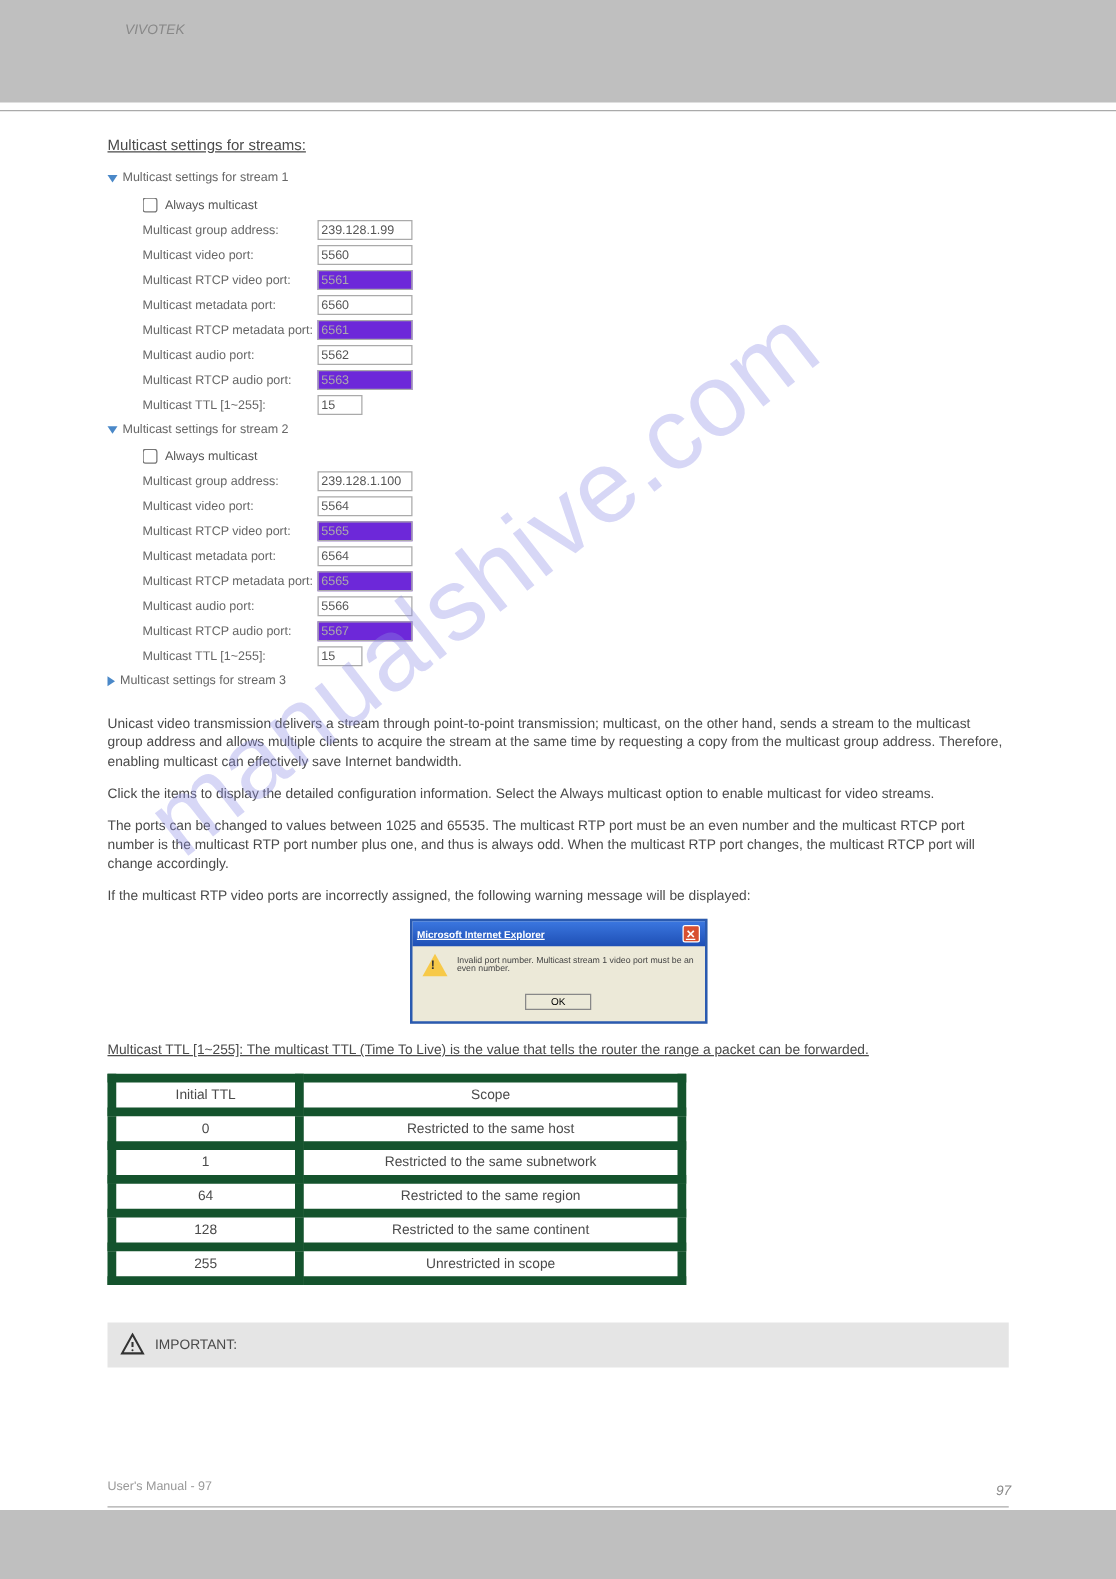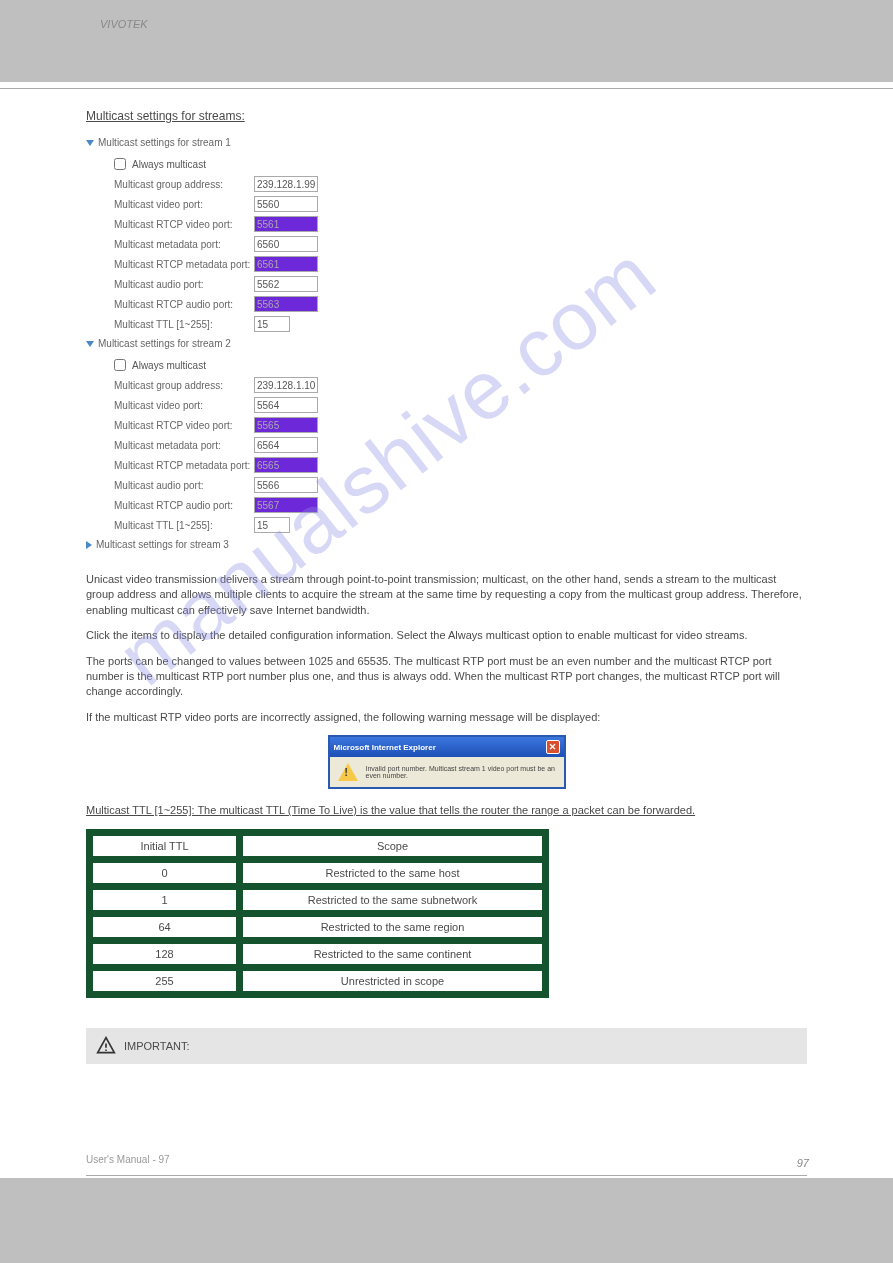--- a/index.html
+++ b/index.html
@@ -10,26 +10,26 @@
   .sect-title { font-size: 12px; color: #4a4a4a; text-decoration: underline; margin-bottom: 12px; }
   .cfg-panel { font-family: Tahoma, sans-serif; font-size: 10px; color: #555; margin-bottom: 20px; }
   .tw { display: flex; align-items: center; cursor: pointer; padding: 2px 0; }
   .tw .arr { width: 0; height: 0; margin-right: 4px; }
   .arr.open { border-left: 4px solid transparent; border-right: 4px solid transparent; border-top: 6px solid #4a88c8; }
   .arr.closed { border-top: 4px solid transparent; border-bottom: 4px solid transparent; border-left: 6px solid #4a88c8; }
   .tw-label { color: #666; }
   .block { padding: 4px 0 2px 28px; }
   .row { display: flex; align-items: center; height: 20px; }
   .lbl { width: 140px; color: #666; }
-  .inp { width: 64px; height: 16px; border: 1px solid #aaa; font-size: 10px; padding: 0 2px; color: #555; background: #fff; }
+  .inp { width: 76px; height: 16px; border: 1px solid #aaa; font-size: 10px; padding: 0 2px; color: #555; background: #fff; }
   .inp.dis { background: #6d28d9; color: #aaa; }
   .chk { width: 12px; height: 12px; margin-right: 6px; }
   .para { font-size: 11px; color: #4a4a4a; line-height: 1.4; margin: 10px 0; }
   .dialog { width: 238px; margin: 8px auto 14px auto; border: 2px solid #2a5ab0; background: #ece9d8; font-family: Tahoma, sans-serif; }
-  .dlg-title { background: linear-gradient(#3b77e0, #1e4fb5); color: #fff; display: flex; align-items: center; justify-content: space-between; padding: 3px 4px; font-size: 8px; font-weight: bold; }
+  .dlg-title { background: linear-gradient(#3b77e0, #1e4fb5); color: #fff; display: flex; align-items: center; justify-content: space-between; padding: 3px 4px; font-size: 8px; font-weight: bold; text-decoration: underline; }
   .dlg-close { width: 14px; height: 14px; background: #d85030; color: #fff; border: 1px solid #fff; display: flex; align-items: center; justify-content: center; font-size: 9px; border-radius: 2px; cursor: pointer; }
   .dlg-body { display: flex; align-items: center; padding: 6px 8px; font-size: 7px; color: #444; }
   .warn-ico { width: 0; height: 0; border-left: 10px solid transparent; border-right: 10px solid transparent; border-bottom: 18px solid #f7c948; margin-right: 8px; flex-shrink: 0; position: relative; }
   .warn-ico::after { content: "!"; position: absolute; top: 4px; left: -3px; font-weight: bold; color: #333; font-size: 10px; }
   .dlg-foot { text-align: center; padding: 4px 0 8px 0; }
   .dlg-ok { font-size: 8px; padding: 1px 20px; border: 1px solid #888; background: #ece9d8; cursor: pointer; }
   table.ports { border-collapse: collapse; width: 463px; font-size: 11px; color: #4a4a4a; }
   table.ports td, table.ports th { border: 7px solid #14532d; padding: 4px 8px; text-align: center; font-weight: normal; }
   table.ports td:first-child { width: 150px; }
   .note-bar { background: #e5e5e5; padding: 8px 10px; margin-top: 30px; display: flex; align-items: center; font-size: 11px; color: #4a4a4a; }
@@ -157,20 +157,23 @@
 
   <div class="dialog">
     <div class="dlg-title">
       <span>Microsoft Internet Explorer</span>
       <div class="dlg-close">✕</div>
     </div>
     <div class="dlg-body">
       <div class="warn-ico"></div>
       <span>Invalid port number. Multicast stream 1 video port must be an even number.</span>
     </div>
+    <div class="dlg-foot">
+      <button class="dlg-ok">OK</button>
+    </div>
   </div>
 
   <p class="para" style="text-decoration:underline">Multicast TTL [1~255]: The multicast TTL (Time To Live) is the value that tells the router the range a packet can be forwarded.</p>
 
   <table class="ports">
     <tbody>
         <tr>
           <th>Initial TTL</th>
           <th>Scope</th>
         </tr>

